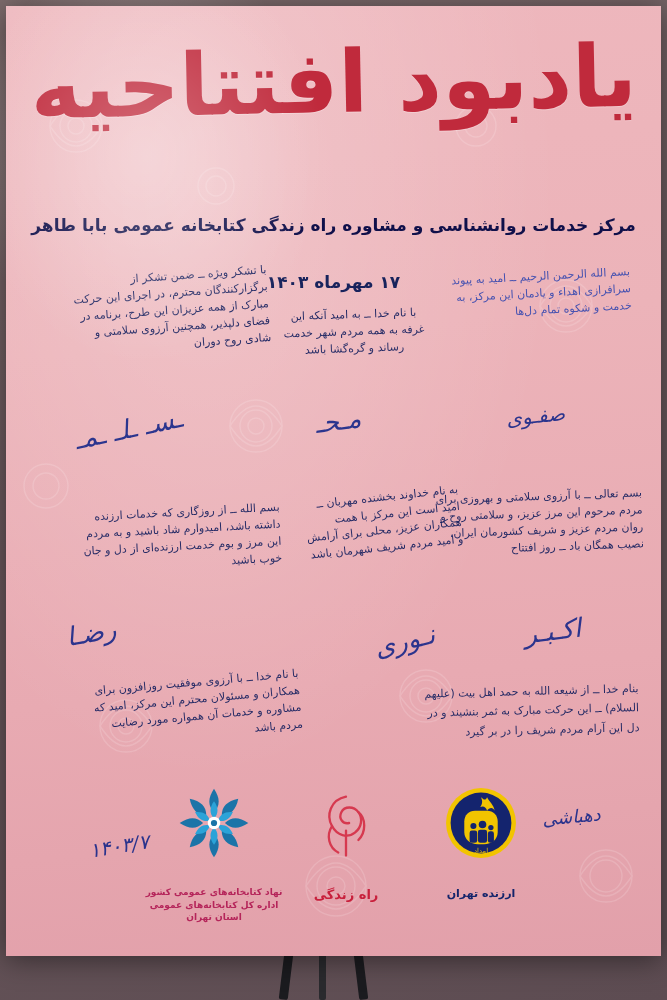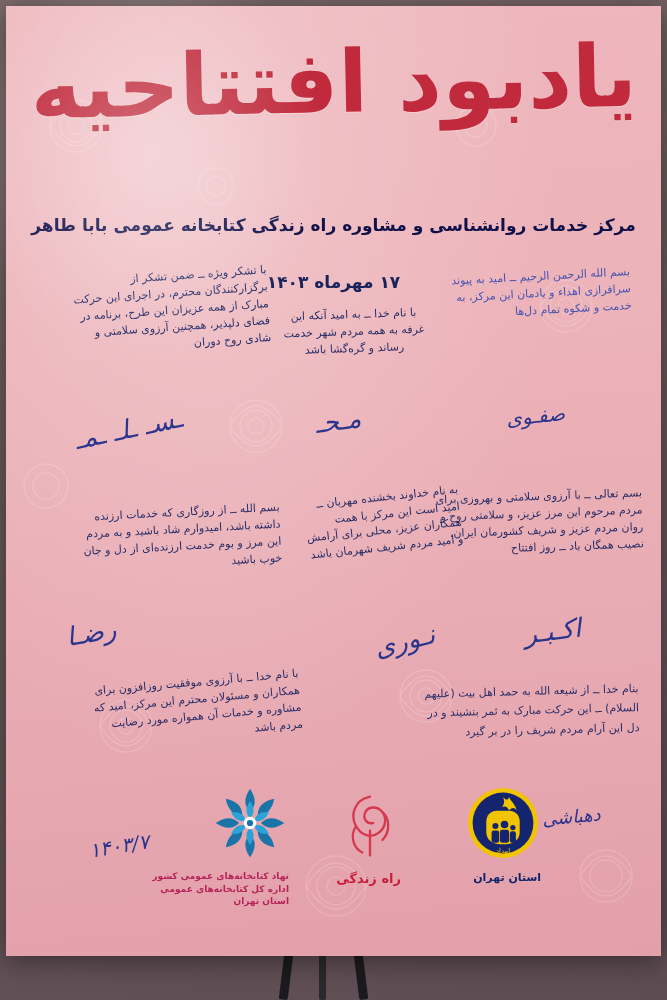--- a/index.html
+++ b/index.html
@@ -159,24 +159,24 @@
   
   .logos {
     position: absolute;
     bottom: 42px;
     left: 0;
     right: 0;
     height: 130px;
   }
   .logo {
     position: absolute;
-    text-align: right;
+    text-align: center;
   }
   .logo-label {
-    margin-top: 4px;
+    margin-top: 20px;
     font-size: 9px;
     font-weight: bold;
     line-height: 1.4;
   }
   .logo-left { right: 372px; width: 150px; }
   .logo-left .logo-label { color: #b5255a; }
   .logo-mid { right: 260px; width: 110px; }
   .logo-mid .logo-label { color: #c8203c; font-size: 13px; }
   .logo-right { right: 120px; width: 120px; }
   .logo-right .logo-label { color: #13246b; font-size: 11px; }
@@ -340,21 +340,21 @@
             <g fill="#14246e">
               <circle cx="40" cy="54" r="4"></circle>
                 <rect x="35" y="60" width="10" height="16" rx="3"></rect>
               <circle cx="52" cy="52" r="5"></circle>
                 <rect x="46" y="59" width="12" height="17" rx="3"></rect>
               <circle cx="63" cy="56" r="3.5"></circle>
                 <rect x="59" y="61" width="8" height="15" rx="3"></rect>
             </g>
             <text x="50" y="90" text-anchor="middle" font-size="9" fill="#f2c400" font-family="DejaVu Sans, sans-serif">امداد</text>
           </svg>
-          <div class="logo-label">استان تهران</div>
+          <div class="logo-label">ارزنده تهران</div>
         </div>
 
       </div>
 
       <div class="shine"></div>
     </div>
   </div>
 </div>
 
 </body></html>

